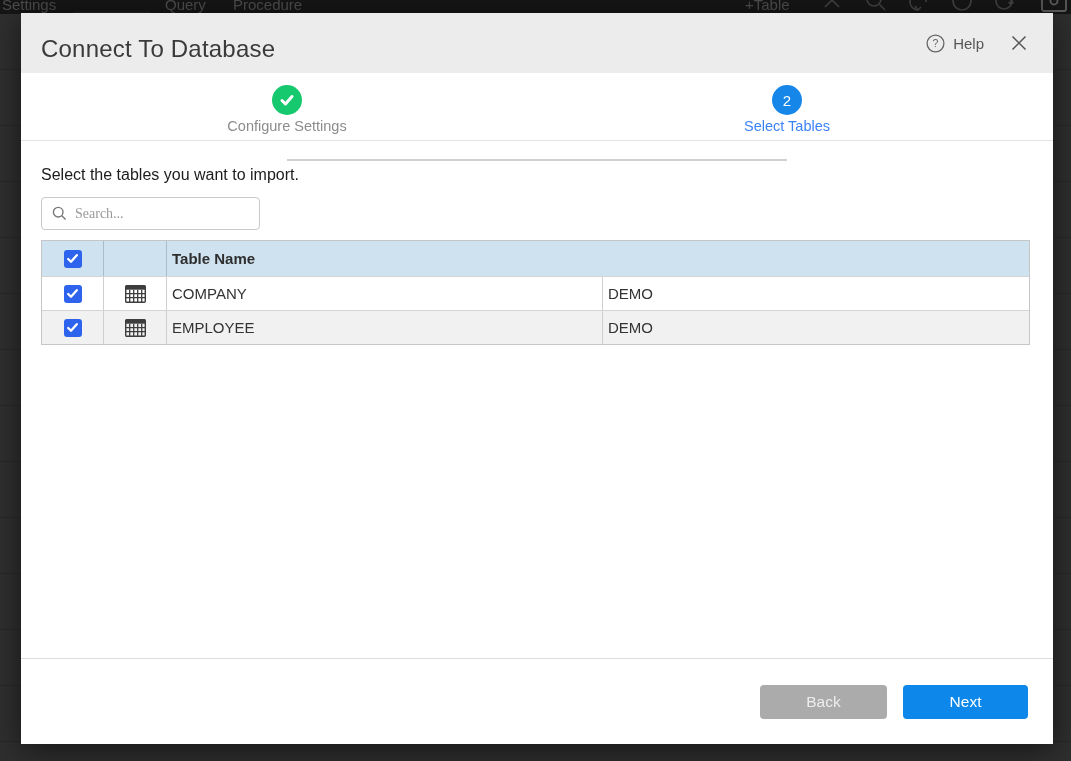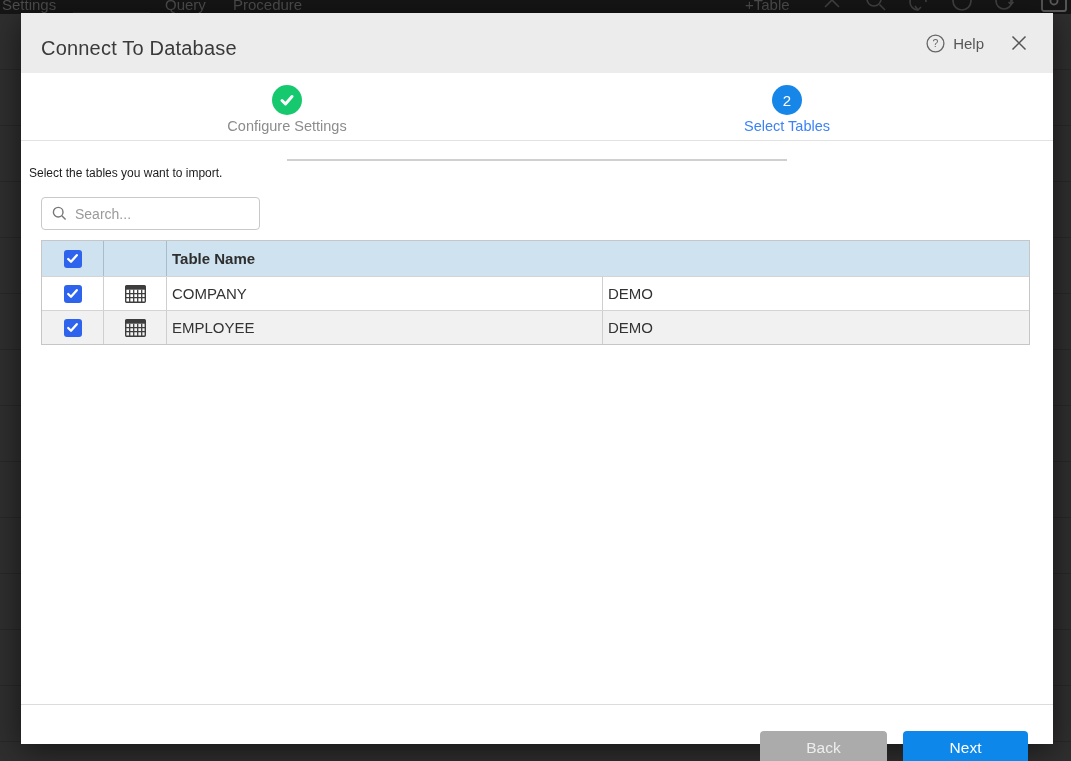--- a/index.html
+++ b/index.html
@@ -28,21 +28,21 @@
 
   
   .modal {
     position:absolute; left:21px; top:13px; width:1032px; height:731px;
     background:#ffffff; z-index:2; box-shadow:0 6px 30px rgba(0,0,0,.55);
   }
   .modal-header {
     position:absolute; left:0; top:0; right:0; height:60px;
     background:#ececec; display:flex; align-items:center;
   }
-  .modal-title { font-size:20px; color:#3a3a3a; margin-left:20px; letter-spacing:.2px;margin-top:11px; }
+  .modal-title { font-size:24px; color:#3a3a3a; margin-left:20px; letter-spacing:.2px;margin-top:11px; }
   .header-right { position:absolute; right:26px; top:0; height:60px; display:flex; align-items:center; gap:9px; }
   .help-link { display:flex; align-items:center; gap:8px; cursor:pointer; }
   .help-label { font-size:15px; color:#565656; }
   .close-btn { margin-left:18px; cursor:pointer; display:flex; }
 
   
   .stepper { position:absolute; left:0; top:60px; right:0; height:68px; border-bottom:1px solid #e2e2e2; }
   .step-line { position:absolute; left:266px; top:86px; width:500px; height:2px; background:#d0d0d0; }
   .step { position:absolute; width:200px; text-align:center; }
   .step-circle {
@@ -51,29 +51,29 @@
   }
   .step1 { left:166px; top:12px; }
   .step2 { left:666px; top:12px; }
   .step1 .step-circle { background:#17c96e; }
   .step2 .step-circle { background:#1687e9; color:#fff; font-size:15px; }
   .step-label { margin-top:3px; font-size:14.5px; }
   .step1 .step-label { color:#8c8c8c; }
   .step2 .step-label { color:#3b82f6; }
 
   
-  .instruction { position:absolute; left:8px; top:153px; font-size:12px; color:#1c1c1c; }
+  .instruction { position:absolute; left:20px; top:153px; font-size:16px; color:#1c1c1c; }
   .search-box {
     position:absolute; left:20px; top:184px; width:219px; height:33px;
     border:1px solid #c9c9c9; border-radius:4px; background:#fff;
     display:flex; align-items:center; padding-left:10px; gap:8px;
   }
   .search-box input {
     border:none; outline:none; font-size:14px; color:#333; width:160px;
-    font-family:Liberation Sans, sans-serif; background:transparent;
+    font-family:Liberation Serif, serif; background:transparent;
   }
   .search-box input::placeholder { color:#9a9a9a; }
   .total-text { position:absolute; right:19px; top:191px; font-size:15px; color:#1f1f1f; }
   .total-text b { font-weight:bold; }
 
   
   .tbl { position:absolute; left:20px; top:227px; width:989px; border:1px solid #c6c6c6; }
   .tbl-row { display:flex; align-items:center; height:34px; background:#fff;text-align:center; }
   .tbl-row.head { height:35px; background:#cfe2ef; }
   .tbl-row.alt { background:#f1f1f1; }
@@ -85,21 +85,21 @@
   .cell-schema{ flex:1; padding-left:5px; border-left:1px solid #cfcfcf; }
   .head .cell-icon, .head .cell-name, .head .cell-schema { border-left:1px solid #a9bcc9; }
   .cell-name, .cell-schema { font-size:15px; color:#333; }
   .head .cell-name, .head .cell-schema { font-weight:bold; color:#2e2e2e; }
   .checkbox {
     width:18px; height:18px; border-radius:3px; background:#2e63ed;
     display:flex; align-items:center; justify-content:center; cursor:pointer;
   }
 
   
-  .modal-footer { position:absolute; left:0; right:0; top:645px; bottom:0; border-top:1px solid #dcdcdc;margin-top:46px; }
+  .modal-footer { position:absolute; left:0; right:0; top:645px; bottom:0; border-top:1px solid #dcdcdc; }
   .btn {
     position:absolute; top:26px; height:34px; border:none; border-radius:4px;
     font-size:15.5px; font-family:"Liberation Sans", sans-serif; cursor:pointer;
   }
   .btn-back { right:166px; width:127px; background:#ababab; color:#ededed; }
   .btn-next { right:25px; width:125px; background:#0d87e9; color:#ffffff; }
 </style>
 </head>
 <body>
 

